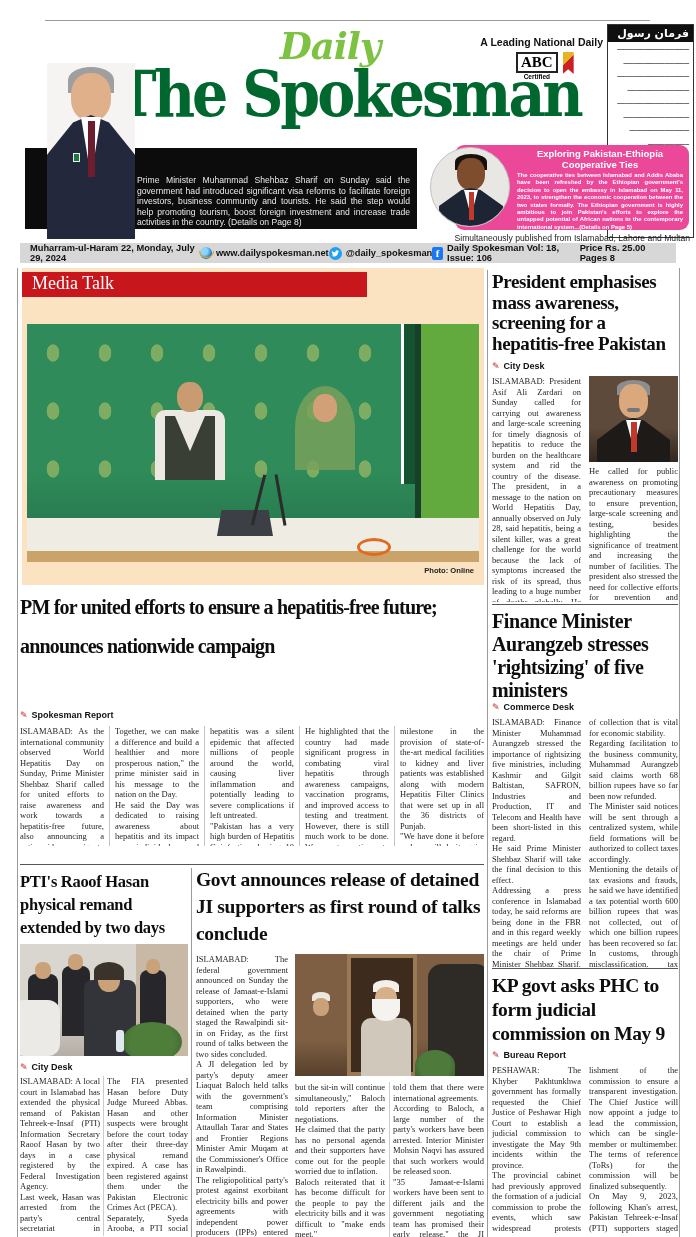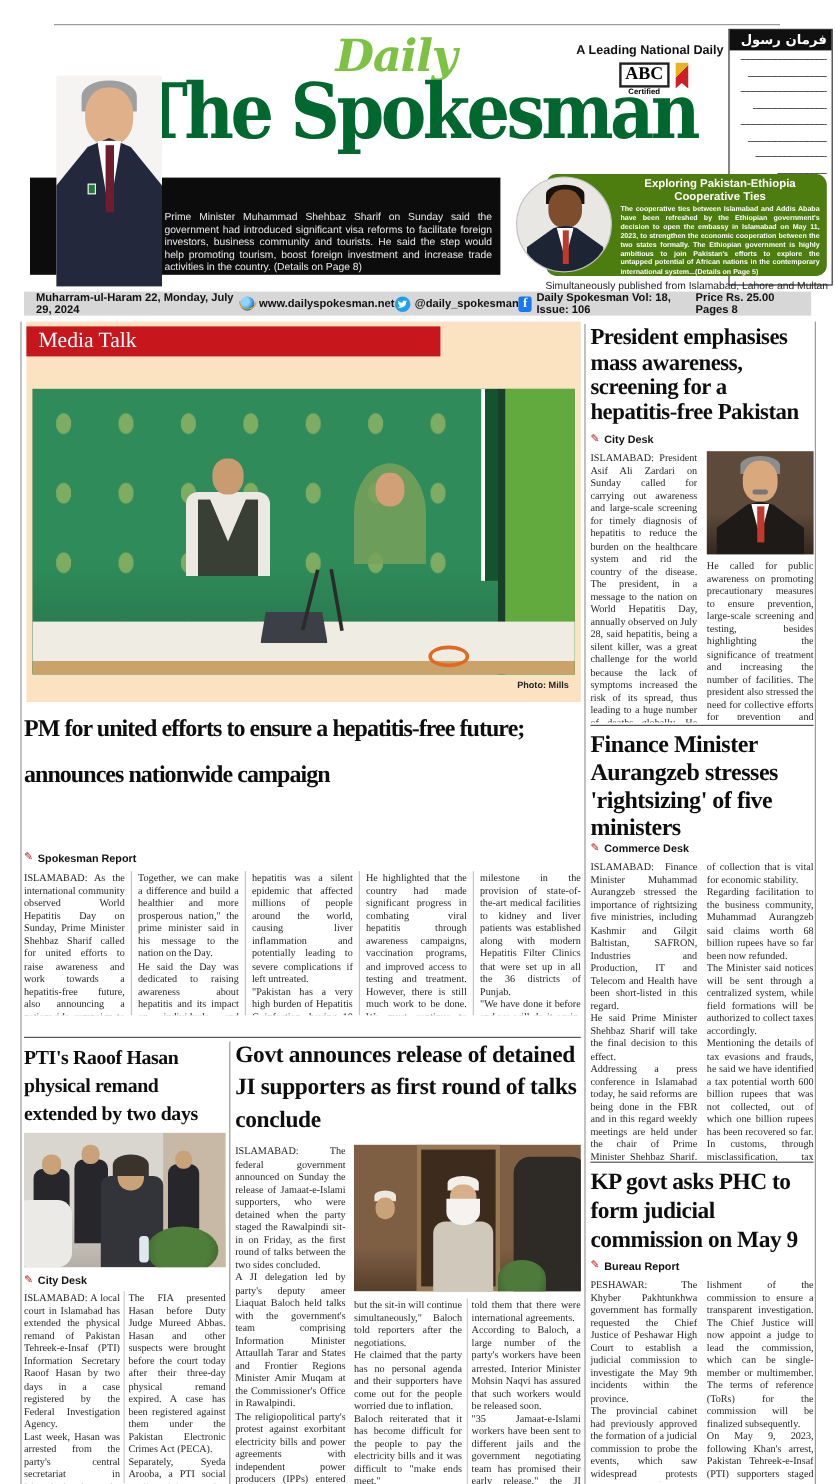--- a/index.html
+++ b/index.html
@@ -49,21 +49,21 @@
 
   
   .black-banner { left:25px; top:148px; width:392px; height:81px; background:#0c0c0c; z-index:4; }
   .banner-headline { position:absolute; left:112px; right:6px; top:6px; color:#fff;
           font-family:"Liberation Sans", sans-serif; font-weight:bold; font-size:14px;
           text-align:center; letter-spacing:-0.3px; }
   .banner-body { position:absolute; left:112px; right:7px; top:27px; color:#e9e9e9;
           font-family:"Liberation Sans", sans-serif; font-size:8.6px; line-height:10.6px; text-align:justify; }
 
   
-  .eth-box { left:455px; top:145px; width:234px; height:85px; background:#4d7c0f; border-radius:9px;
+  .eth-box { left:455px; top:145px; width:234px; height:85px; background:#ec4899; border-radius:9px;
           padding:4px 6px 3px 62px; color:#fff; z-index:2; }
   .eth-title { font-family:"Liberation Sans", sans-serif; font-weight:bold; font-size:9.5px;
           line-height:10.5px; text-align:center; }
   .eth-body { font-family:"Liberation Sans", sans-serif; font-weight:bold; font-size:5.9px;
           line-height:7.4px; text-align:justify; margin-top:2px; }
   .eth-photo { left:430px; top:147px; width:80px; height:80px; border-radius:50%;
           background:#e9e7e4; border:1px solid #c2c2c2; z-index:3; overflow:hidden; }
   .eth-hair { position:absolute; left:24px; top:6px; width:32px; height:16px; border-radius:50% 50% 0 0; background:#18110c; }
   .eth-face { position:absolute; left:26px; top:10px; width:28px; height:32px; border-radius:45%; background:#7d4d2e; }
   .eth-suit { position:absolute; left:8px; top:40px; width:64px; height:40px; background:#1d2535;
@@ -303,21 +303,21 @@
         <div class="mt-man-vest"></div>
         <div class="mt-man-head"></div>
       <div class="mt-woman-shawl"></div>
         <div class="mt-woman-head"></div>
       <div class="mt-desk"></div>
         <div class="mt-laptop"></div>
       <div class="mt-mic1"></div>
         <div class="mt-mic2"></div>
         <div class="mt-cable"></div>
     </div>
-    <div class="mt-credit">Photo: Mills</div>
+    <div class="mt-credit">Photo: Online</div>
   </section>
 
   <article class="abs art-president">
     <h2 class="headline">President emphasises mass awareness, screening for a hepatitis-free Pakistan</h2>
     <div class="byline" style="position:absolute; left:0; top:89px;">
       <span class="pen">✎</span>
       <span>City Desk</span>
     </div>
     <div class="body-col pres-col1">ISLAMABAD: President Asif Ali Zardari on Sunday called for carrying out awareness and large-scale screening for timely diagnosis of hepatitis to reduce the burden on the healthcare system and rid the country of the disease. The president, in a message to the nation on World Hepatitis Day, annually observed on July 28, said hepatitis, being a silent killer, was a great challenge for the world because the lack of symptoms increased the risk of its spread, thus leading to a huge number of deaths globally. He noted that Pakistan's public health sector faced serious threats from the disease as a huge number of patients put a serious burden on the healthcare system. President Zardari warned that any failure to take timely steps could multiply the hepatitis cases in the country, therefore decisive measures to protect the citizens' health were inevitable.</div>
     <div class="pres-col2">

